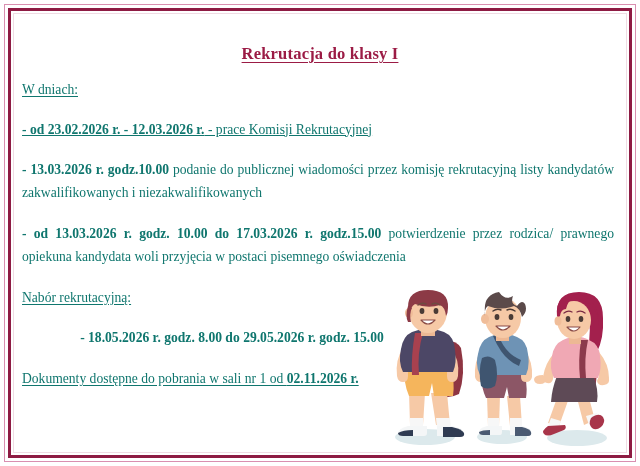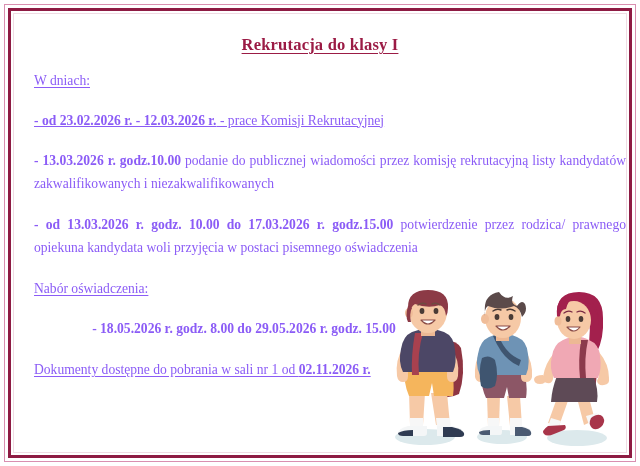--- a/index.html
+++ b/index.html
@@ -54,44 +54,44 @@
     bottom: 13px;
     border: 1px solid #f0dbe3;
     box-sizing: border-box;
     pointer-events: none;
   }
 
   
   #content {
     position: absolute;
     left: 22px;
-    top: 18px;
+    top: 27px;
     width: 596px;
     height: 430px;
     box-sizing: border-box;
   }
 
   #doc-title {
     text-align: center;
     color: #9b1b45;
     font-weight: bold;
     font-size: 16.5px;
     letter-spacing: .2px;
     text-decoration: underline;
     text-underline-offset: 3px;
     margin: 17px 0 0 0;
     padding: 0;
   }
 
   .para {
-    color: #8b5cf6;
+    color: #0f766e;
     font-size: 13.6px;
     line-height: 22.5px;
     text-align: justify;
-    margin: 12px;
+    margin: 0;
     padding: 0;
     width: 592px;
   }
 
   .para b { font-weight: bold; }
   .u { text-decoration: underline; text-underline-offset: 2px; }
 
   #p-wdniach { margin-top: 15px; }
   #p-item1   { margin-top: 17px; }
   #p-item2   { margin-top: 17px; text-decoration: underline; }
@@ -138,21 +138,21 @@
 
     <p class="para" id="p-item3">
       <b>- 13.03.2026 r. godz.10.00</b><span> podanie do publicznej wiadomości przez komisję rekrutacyjną listy kandydatów zakwalifikowanych i niezakwalifikowanych</span>
     </p>
 
     <p class="para" id="p-item4">
       <b>- od 13.03.2026 r. godz. 10.00 do 17.03.2026 r. godz.15.00</b><span> potwierdzenie przez rodzica/ prawnego opiekuna kandydata woli przyjęcia w postaci pisemnego oświadczenia</span>
     </p>
 
     <p class="para narrow" id="p-nabor">
-      <span class="u">Nabór oświadczenia:</span>
+      <span class="u">Nabór rekrutacyjną:</span>
     </p>
 
     <p class="para" id="p-item5">
       <b>- 18.05.2026 r. godz. 8.00 do 29.05.2026 r. godz. 15.00</b>
     </p>
 
     <p class="para" id="p-docs">
       <span class="u"><span>Dokumenty dostępne do pobrania w sali nr 1 od </span><b>02.11.2026 r.</b></span>
     </p>
 

